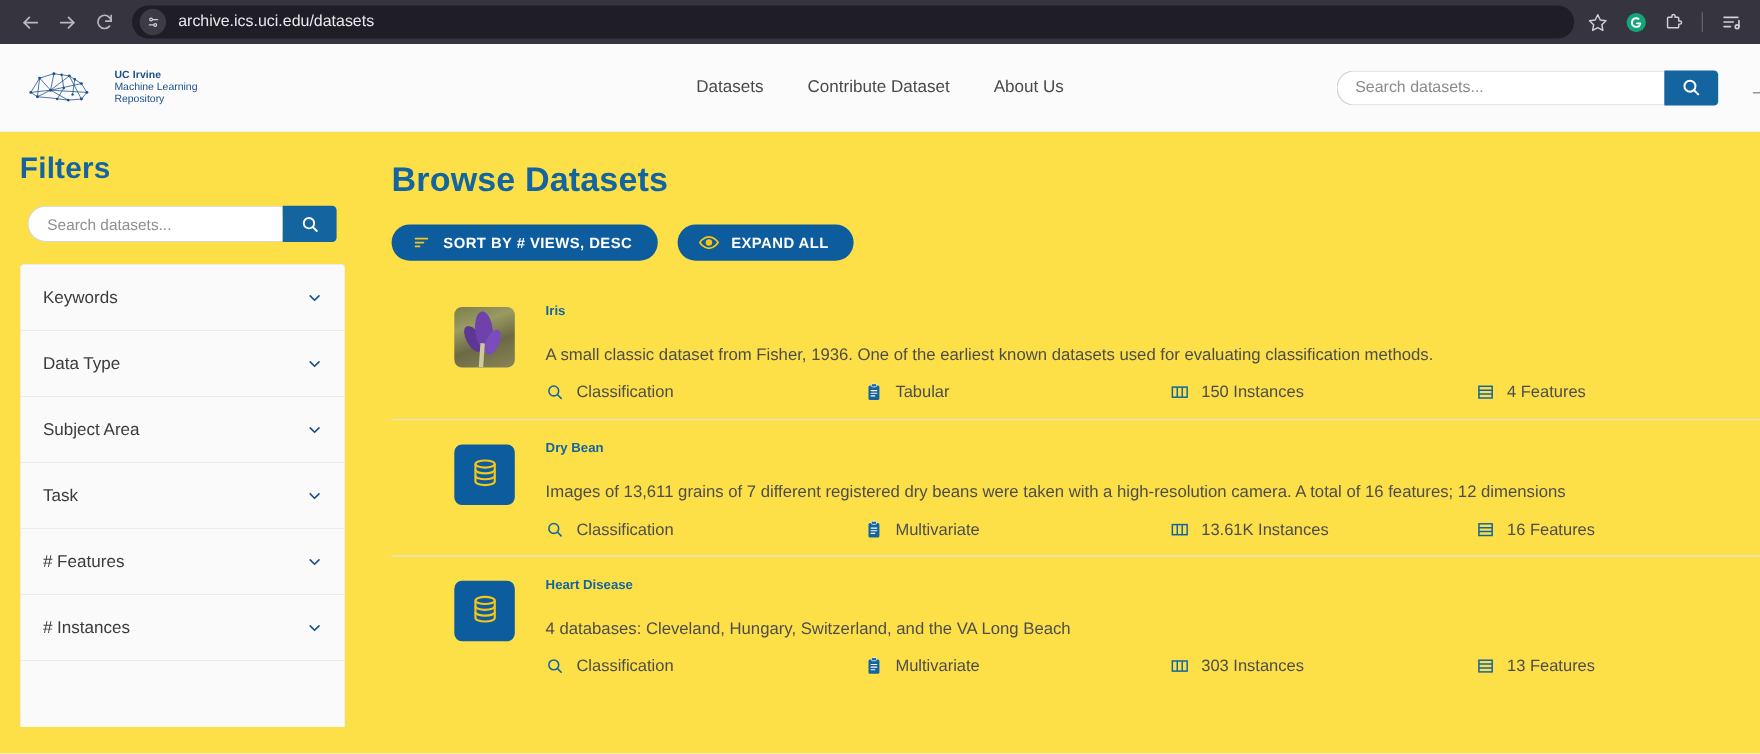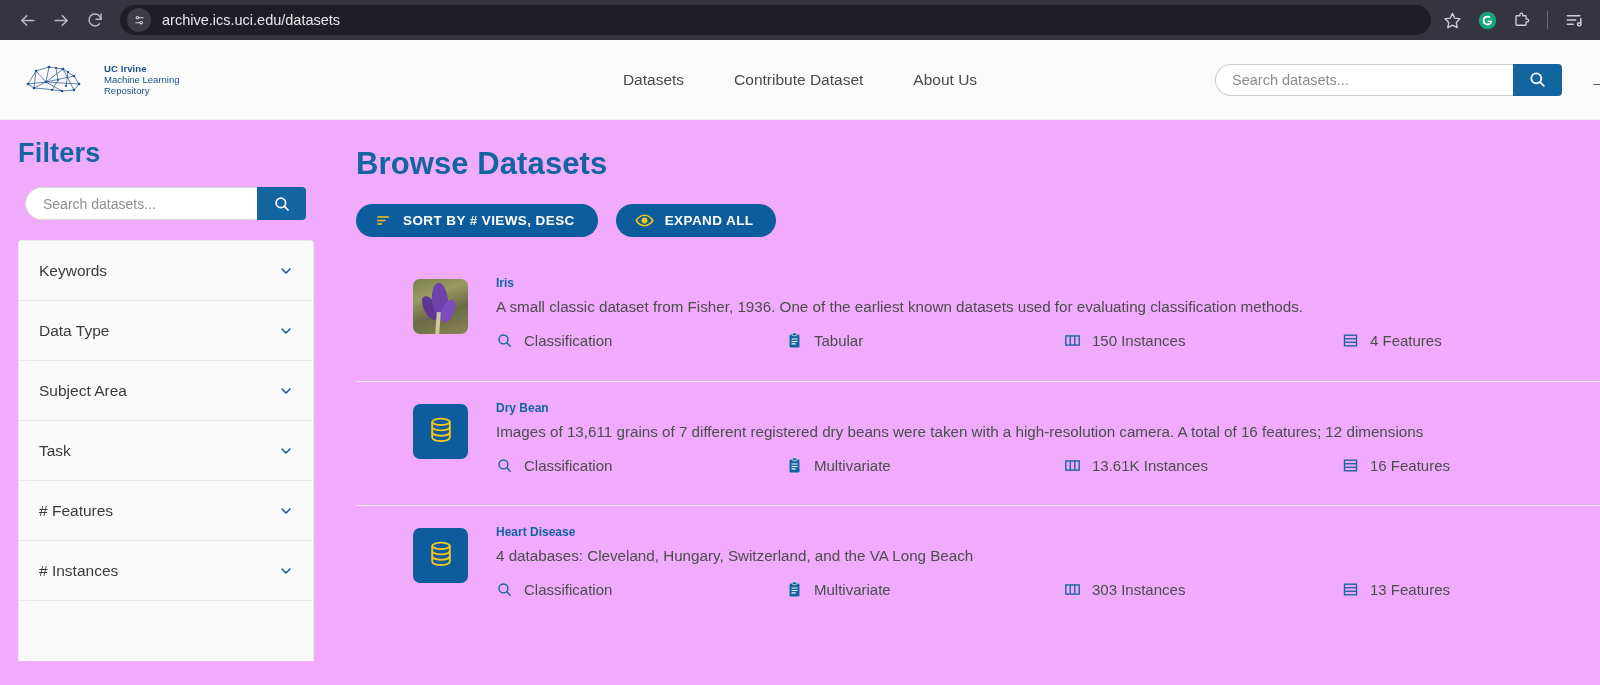--- a/index.html
+++ b/index.html
@@ -95,21 +95,21 @@
   .logo-text .l1 { font-size: 9.5px; font-weight: bold; letter-spacing: .1px; }
   .logo-text .l2 { font-size: 9.5px; }
   .logo-text .l3 { font-size: 9.5px; }
 
   .main-nav {
     position: absolute;
     left: 50%;
     transform: translateX(-50%);
     display: flex;
     align-items: center;
-    gap: 50px;
+    gap: 40px;
   }
   .main-nav a {
     color: #4a4a4a;
     font-size: 15.5px;
     text-decoration: none;
     white-space: nowrap;
   }
 
   .header-search {
     position: absolute;
@@ -151,21 +151,21 @@
     top: 32px;
     color: #333;
     font-size: 17px;
     overflow: hidden;
     width: 10px;
   }
 
   
   .page {
     display: flex;
-    background: #f0abfc;
+    background: #fde047;
     height: 565px;
     padding-top: 18px;
   }
   .sidebar {
     width: 312px;
     margin-left: 8px;
     flex: 0 0 auto;
   }
   .filters-title {
     color: #1464a0;
@@ -322,21 +322,21 @@
     font-weight: bold;
     text-decoration: none;
     display: inline-block;
     margin-bottom: 3px;
   }
   .ds-desc {
     color: #4d4d4d;
     font-size: 15.2px;
     line-height: 1.45;
     white-space: nowrap;
-    margin-top: 3px;
+    margin-top: 20px;
   }
   .ds-meta {
     display: flex;
     margin-top: 14px;
     align-items: center;
   }
   .meta-item {
     display: flex;
     align-items: center;
     gap: 11px;

